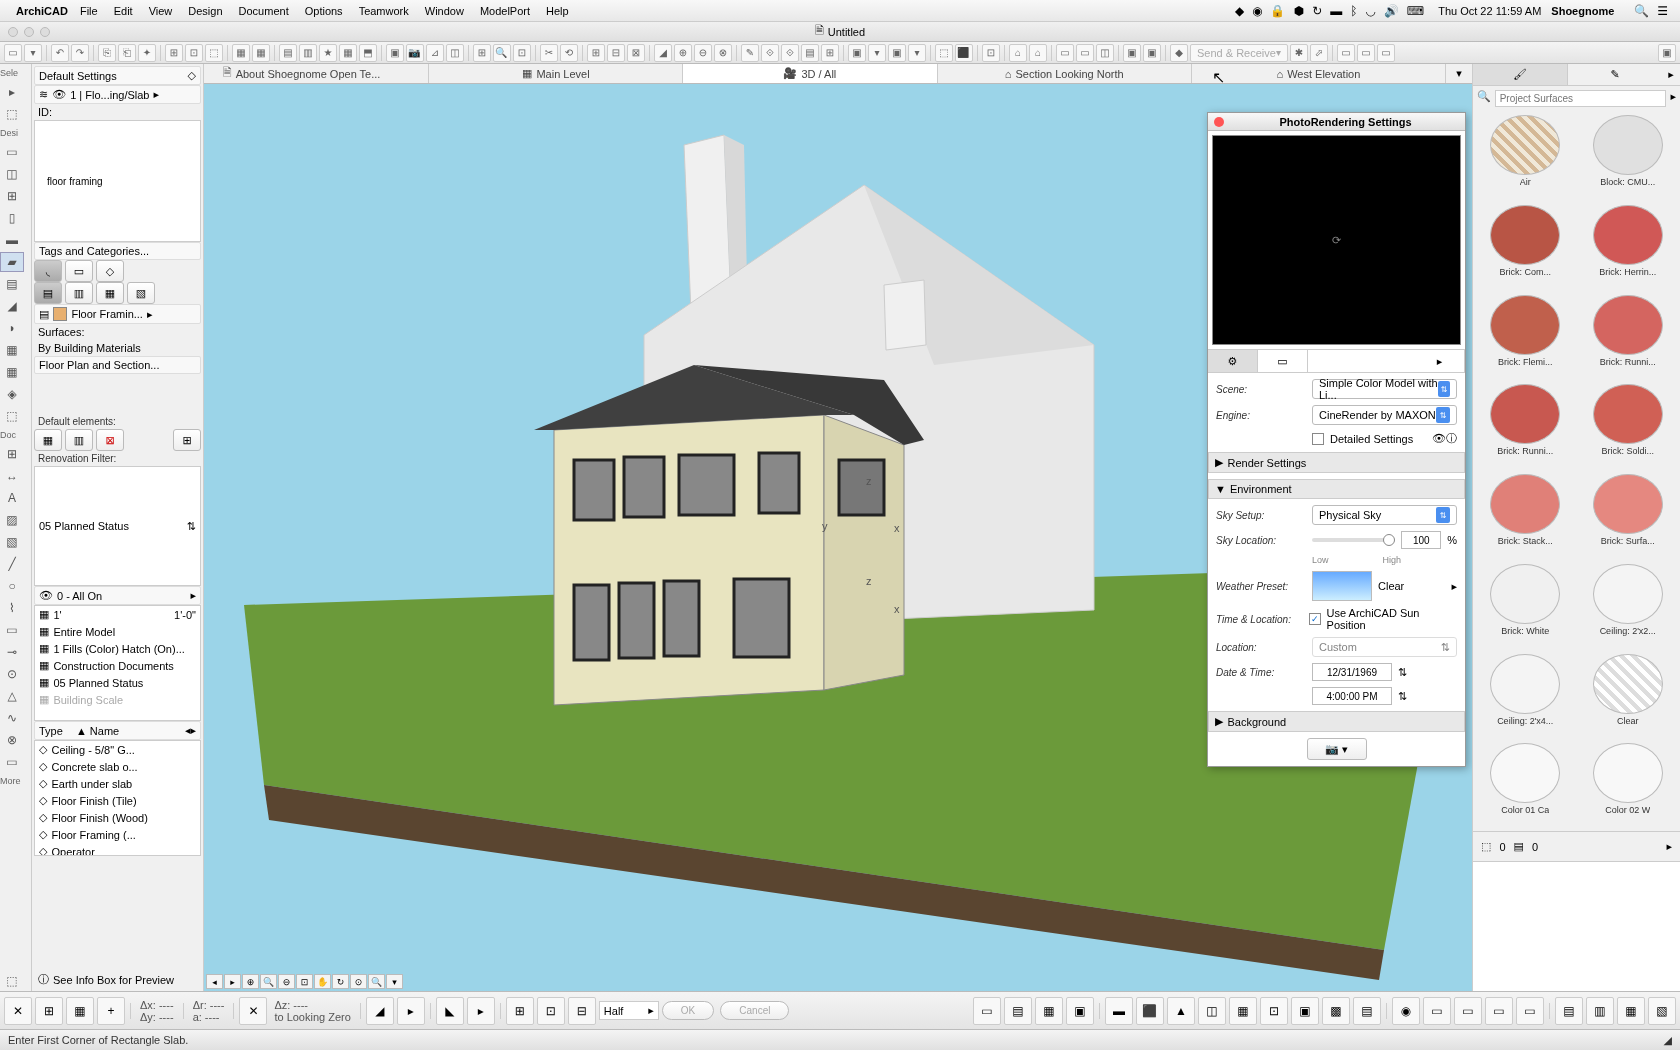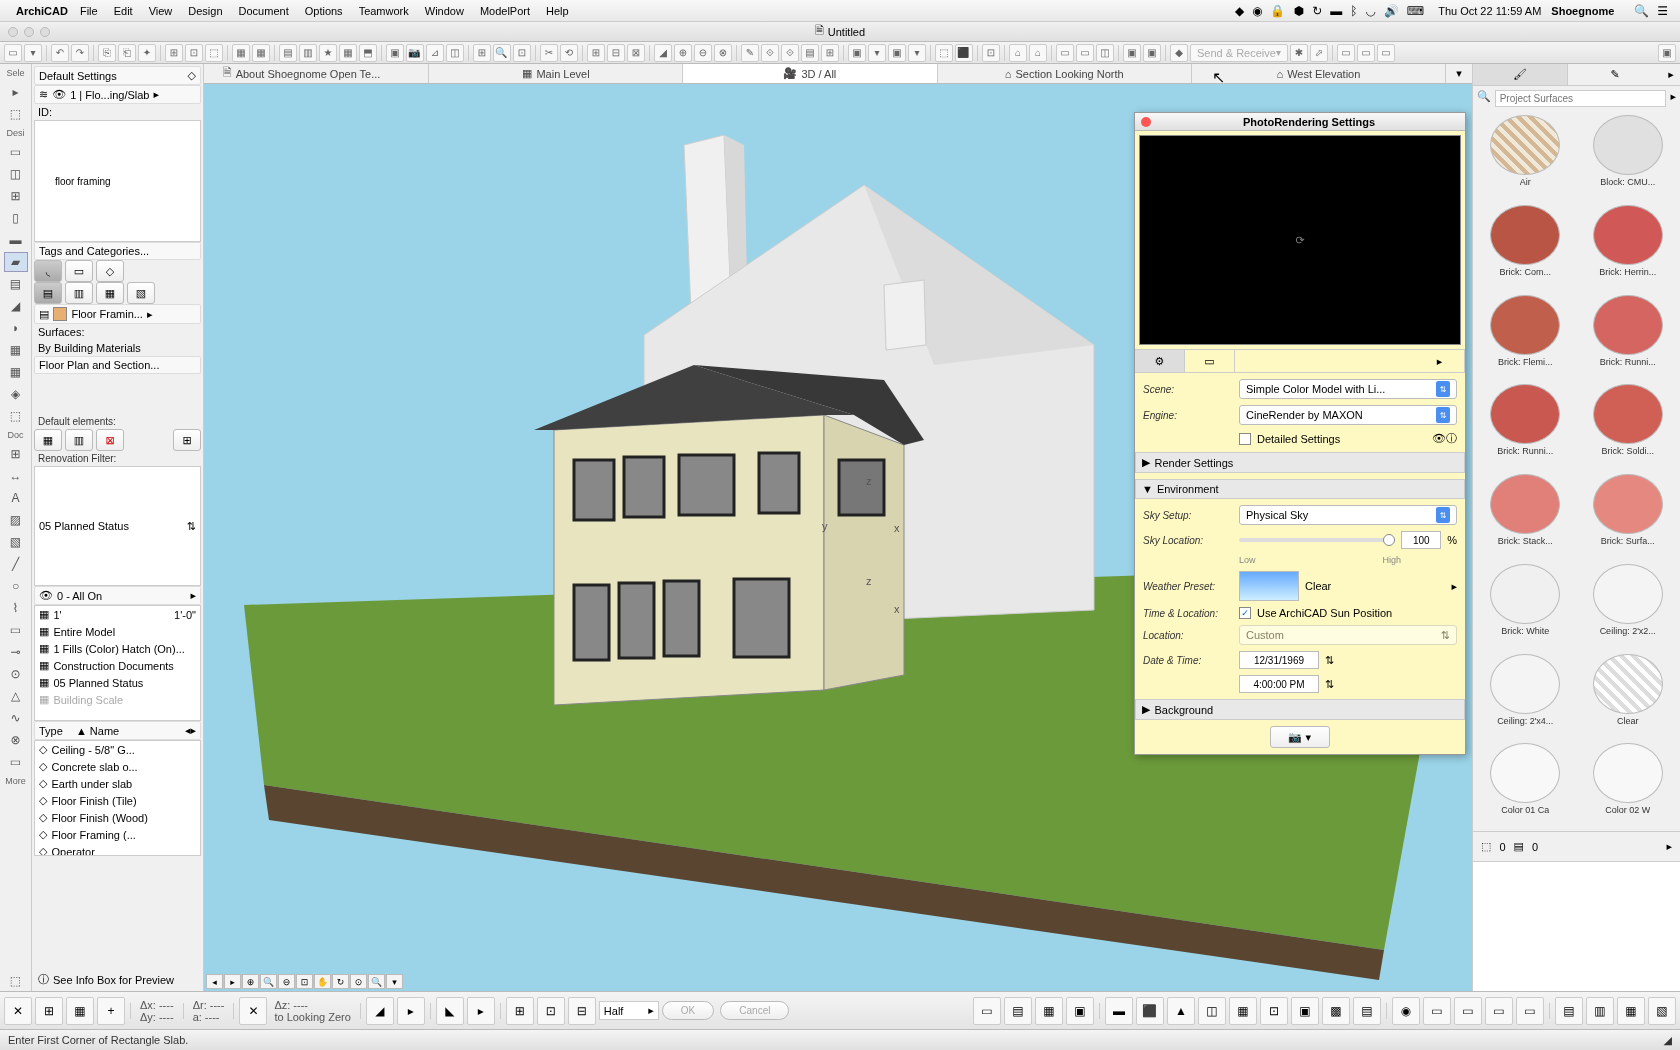--- a/index.html
+++ b/index.html
@@ -25,46 +25,46 @@
 .tbtn { width:18px; height:18px; background:#f8f8f8; border:1px solid #ccc; border-radius:2px; display:flex; align-items:center; justify-content:center; font-size:10px; color:#666; }
 .tdiv { width:1px; height:16px; background:#ccc; margin:0 2px; }
 .sendreceive { padding:0 6px; height:18px; border:1px solid #ccc; background:#f8f8f8; border-radius:2px; display:flex; align-items:center; color:#aaa; white-space:nowrap; font-size:10px; }
 
 
 .tabs { position:absolute; top:64px; left:175px; right:208px; height:20px; background:#f0f0f0; border-bottom:1px solid #bbb; display:flex; }
 .tab { flex:1; display:flex; align-items:center; justify-content:center; border-right:1px solid #ccc; font-size:10px; color:#444; gap:4px; }
 .tab.active { background:#fff; }
 
 
-.left-tools { position:absolute; top:64px; left:0; width:32px; bottom:59px; background:#f0f0f0; border-right:1px solid #ccc; display:flex; flex-direction:column; align-items:center; padding-top:2px; gap:2px; }
+.left-tools { position:absolute; top:64px; left:0; width:32px; bottom:59px; background:#f0f0f0; border-right:1px solid #ccc; display:flex; flex-direction:column; align-items:flex-start; padding-top:2px; gap:2px; }
 .left-tools .toolbtn { width:24px; height:20px; border:1px solid transparent; display:flex; align-items:center; justify-content:center; font-size:12px; color:#555; }
 .left-tools .toolbtn.sel { background:#d0e0f0; border-color:#99b; }
 .left-tools .lbl { font-size:9px; color:#666; margin:2px 0; }
 
 .left-panel { position:absolute; top:64px; left:32px; width:172px; bottom:59px; background:#f0f0f0; border-right:1px solid #ccc; display:flex; flex-direction:column; padding:2px; gap:0; overflow:hidden; }
 .panel-row { display:flex; align-items:center; gap:4px; padding:2px 4px; background:#f8f8f8; border:1px solid #ddd; border-radius:2px; }
 .panel-row.plain { background:transparent; border:none; }
-.input-field { flex:1; background:#fff; border:1px solid #ccc; padding:3px 20px; font-size:10px; }
+.input-field { flex:1; background:#fff; border:1px solid #ccc; padding:3px 12px; font-size:10px; }
 .btn-group { display:flex; gap:3px; }
 .btn-sm { width:28px; height:22px; background:linear-gradient(#fff,#eee); border:1px solid #bbb; border-radius:3px; display:flex; align-items:center; justify-content:center; font-size:11px; }
 .btn-sm.sel { background:linear-gradient(#ccc,#aaa); }
 .swatch { width:14px; height:14px; background:#d4a; border:1px solid #888; }
 .dropdown { flex:1; background:#fff; border:1px solid #ccc; padding:2px 4px; font-size:10px; display:flex; align-items:center; justify-content:space-between; }
 .list-box { background:#fff; border:1px solid #ccc; flex:1; overflow:auto; font-size:10px; }
 .list-box .item { padding:2px 4px; display:flex; align-items:center; gap:4px; }
 .section-label { font-size:10px; padding:2px 4px; color:#333; }
 
 
 .viewport { position:absolute; top:84px; left:204px; right:208px; bottom:59px; background:linear-gradient(#9bd4e8 0%, #9bd4e8 65%, #6b9a3a 65%, #5a8030 75%, #6b4a32 78%, #9bd4e8 100%); overflow:hidden; }
 .viewport svg { width:100%; height:100%; }
 .view-controls { position:absolute; bottom:2px; left:2px; display:flex; gap:1px; }
 .vcbtn { width:17px; height:15px; background:#f4f4f4; border:1px solid #bbb; font-size:9px; display:flex; align-items:center; justify-content:center; }
 
 
-.photo-panel { position:absolute; top:112px; right:214px; width:332px; background:#fef9c3; border:1px solid #999; box-shadow:2px 2px 8px rgba(0,0,0,0.3); }
+.photo-panel { position:absolute; top:112px; right:214px; width:259px; background:#ffffff; border:1px solid #999; box-shadow:2px 2px 8px rgba(0,0,0,0.3); }
 .photo-title { height:18px; background:linear-gradient(#f8f8f8,#e0e0e0); border-bottom:1px solid #bbb; display:flex; align-items:center; padding:0 6px; font-size:10px; font-weight:bold; }
 .photo-title .close { width:10px; height:10px; border-radius:50%; background:#f55; margin-right:8px; }
 .photo-preview { margin:4px; height:210px; background:#000; border:1px solid #888; display:flex; align-items:center; justify-content:center; color:#888; font-size:32px; }
 .photo-tabs { display:flex; border-top:1px solid #ccc; border-bottom:1px solid #ccc; }
 .photo-tab { width:50px; height:22px; border-right:1px solid #ccc; display:flex; align-items:center; justify-content:center; }
 .photo-tab.active { background:#ddd; }
 .photo-body { padding:6px 8px; display:flex; flex-direction:column; gap:6px; }
 .form-row { display:flex; align-items:center; gap:6px; }
 .form-row label { width:90px; font-size:10px; color:#333;font-style:italic; }
 .select { flex:1; height:20px; background:#fff; border:1px solid #bbb; border-radius:3px; display:flex; align-items:center; padding:0 6px; font-size:10px; justify-content:space-between; }

